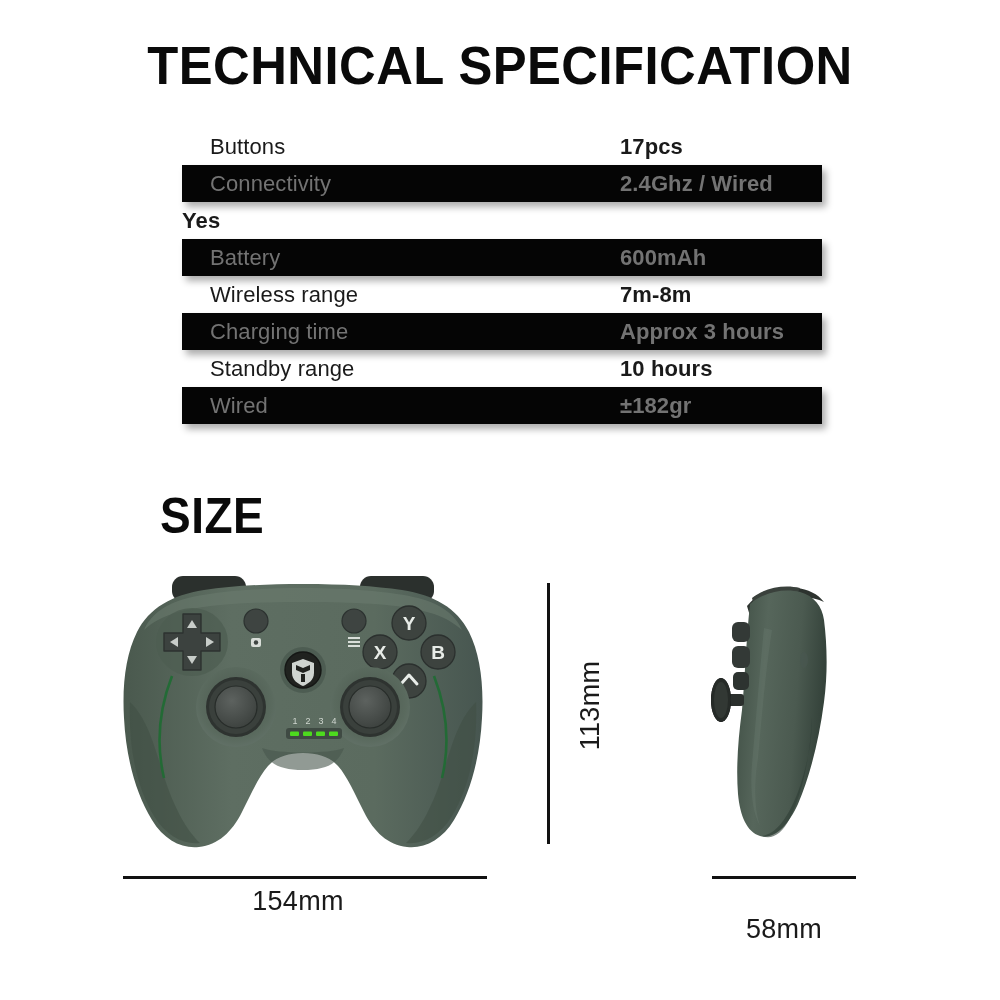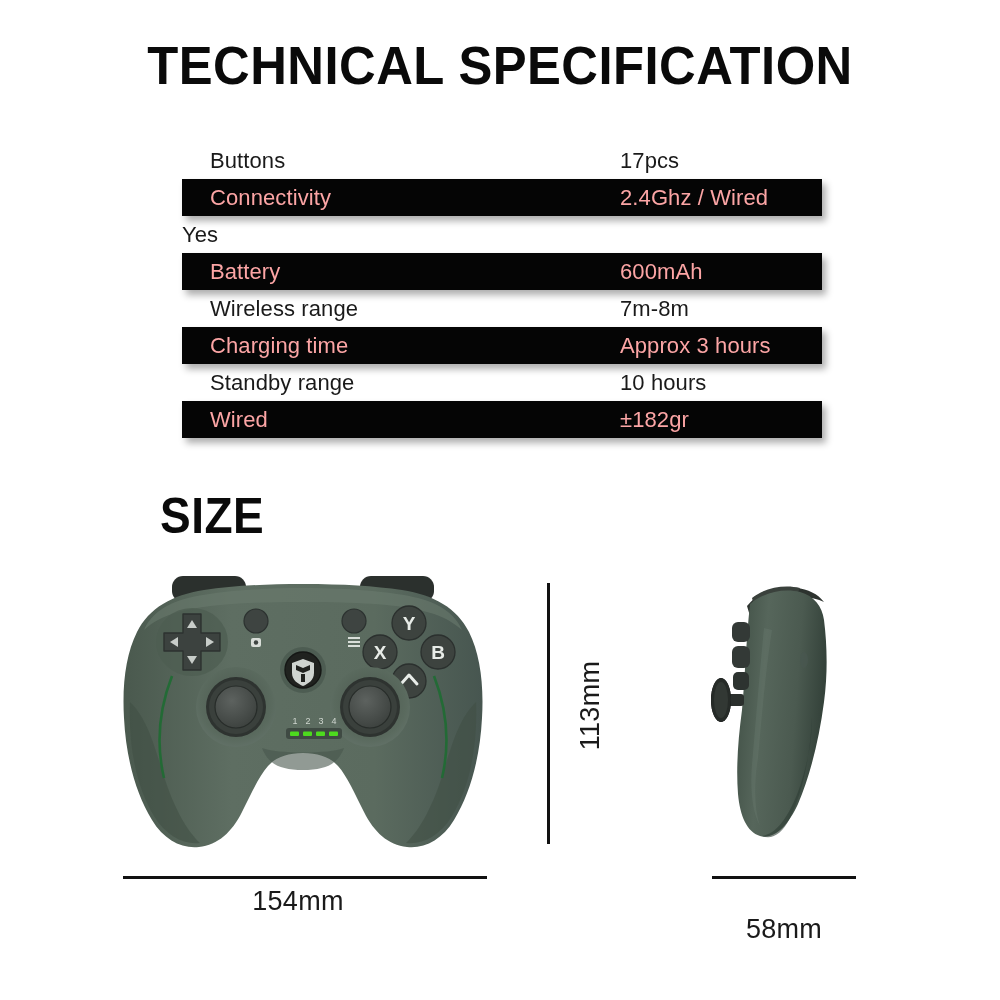--- a/index.html
+++ b/index.html
@@ -31,50 +31,50 @@
     color: #0a0a0a;
     transform: scaleX(0.94);
     transform-origin: 50% 50%;
     white-space: nowrap;
   }
 
   
   .spec-table {
     position: absolute;
     left: 182px;
-    top: 142px;
+    top: 128px;
     width: 640px;
   }
   .spec-row {
     position: relative;
     height: 37px;
     display: flex;
     align-items: center;
     box-sizing: border-box;
   }
   .spec-row.light {
     background: transparent;
     color: #1a1a1a;
   }
   .spec-row.dark {
     background: #050505;
-    color: #fca5a5;
+    color: #737373;
     box-shadow: 4px 5px 7px rgba(0,0,0,0.32);
   }
   .spec-label {
     padding-left: 28px;
     width: 410px;
     font-size: 22px;
     font-weight: 400;
     letter-spacing: 0.1px;
     white-space: nowrap;
   }
   .spec-value {
     font-size: 22px;
-    font-weight: 400;
+    font-weight: 700;
     letter-spacing: 0.1px;
     white-space: nowrap;
   }
 
   
   .size-title {
     position: absolute;
     left: 160px;
     top: 487px;
     font-weight: 700;

